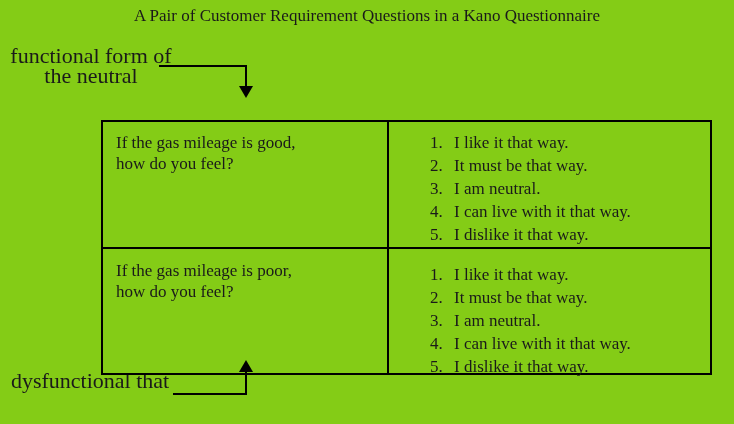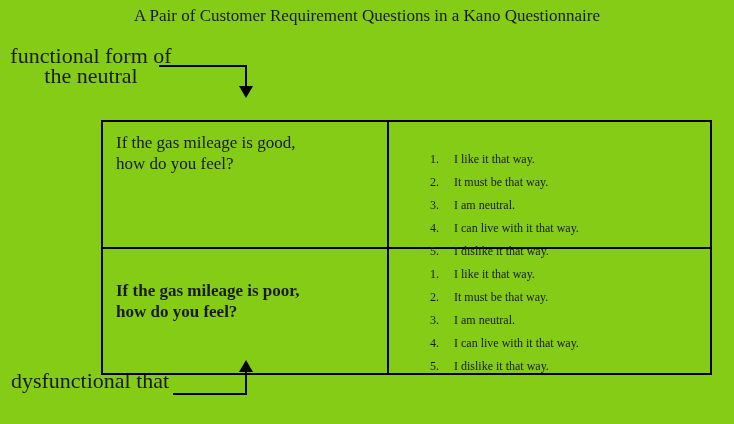--- a/index.html
+++ b/index.html
@@ -57,26 +57,26 @@
   }
   .krow.first { border-bottom: 2px solid #000; }
   .qcell {
     width: 286px;
     box-sizing: border-box;
     border-right: 2px solid #000;
     padding: 10px 10px 0 13px;
     font-size: 17px;
     line-height: 21px;
   }
-  .krow.second .qcell { padding-top: 31px; font-weight: bold; }
+  .krow.second .qcell { padding-top: 11px; }
   .ocell {
     flex: 1;
     box-sizing: border-box;
-    padding: 26px 0 0 41px;
-    font-size: 12px;
+    padding: 9px 0 0 41px;
+    font-size: 17px;
   }
   .krow.second .ocell { padding-top: 14px; }
   .opt { line-height: 23px; white-space: nowrap; }
   .opt .num {
     display: inline-block;
     width: 24px;
   }
 </style>
 </head>
 <body>

